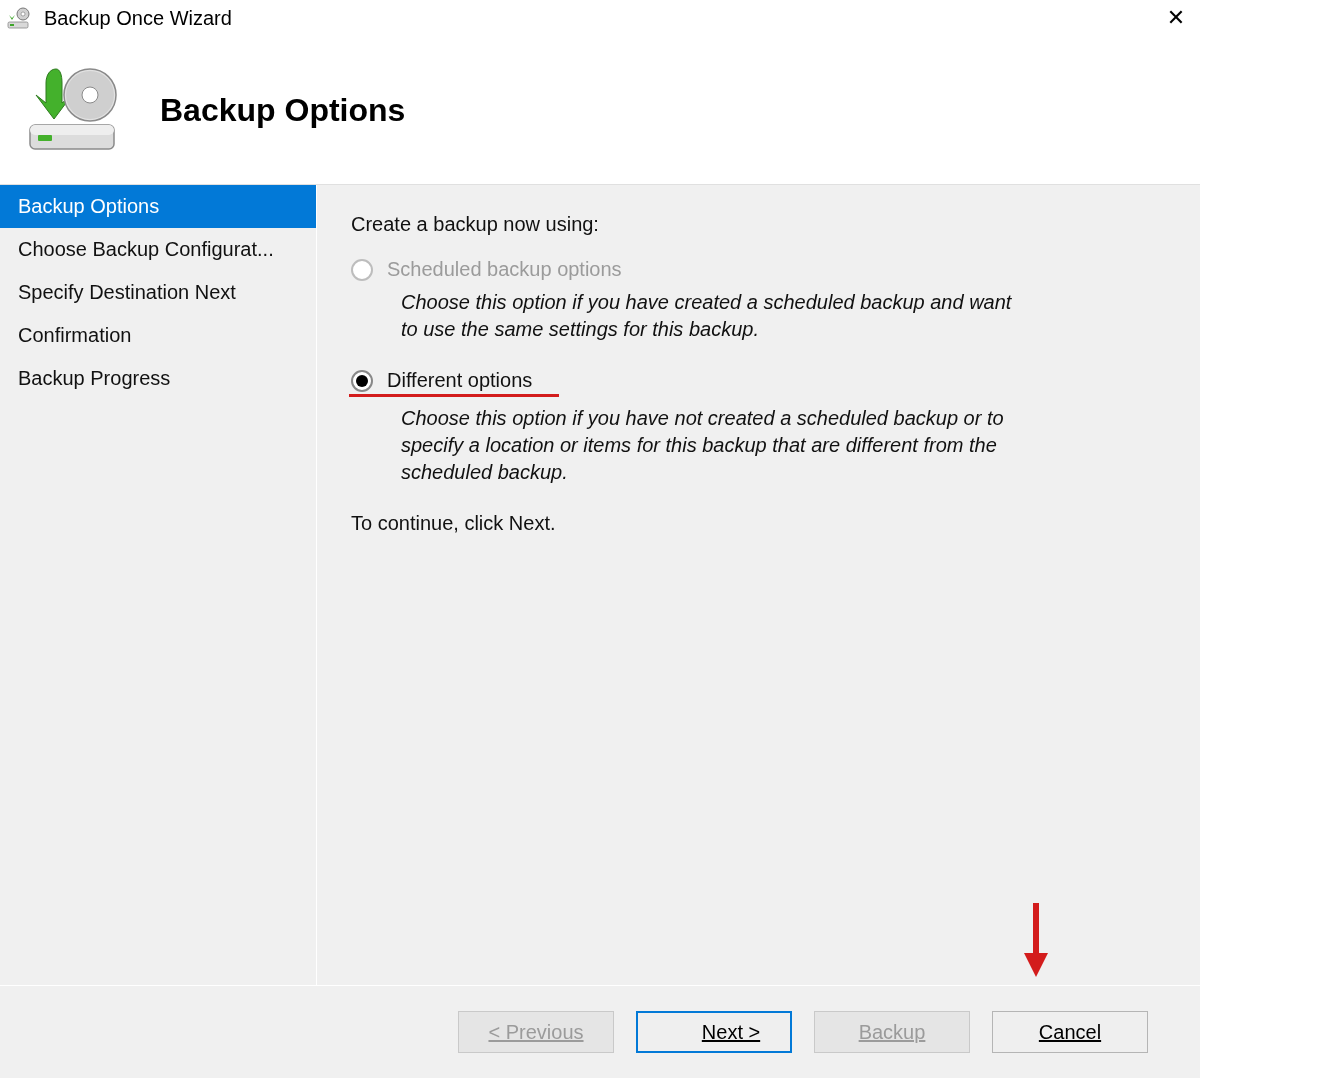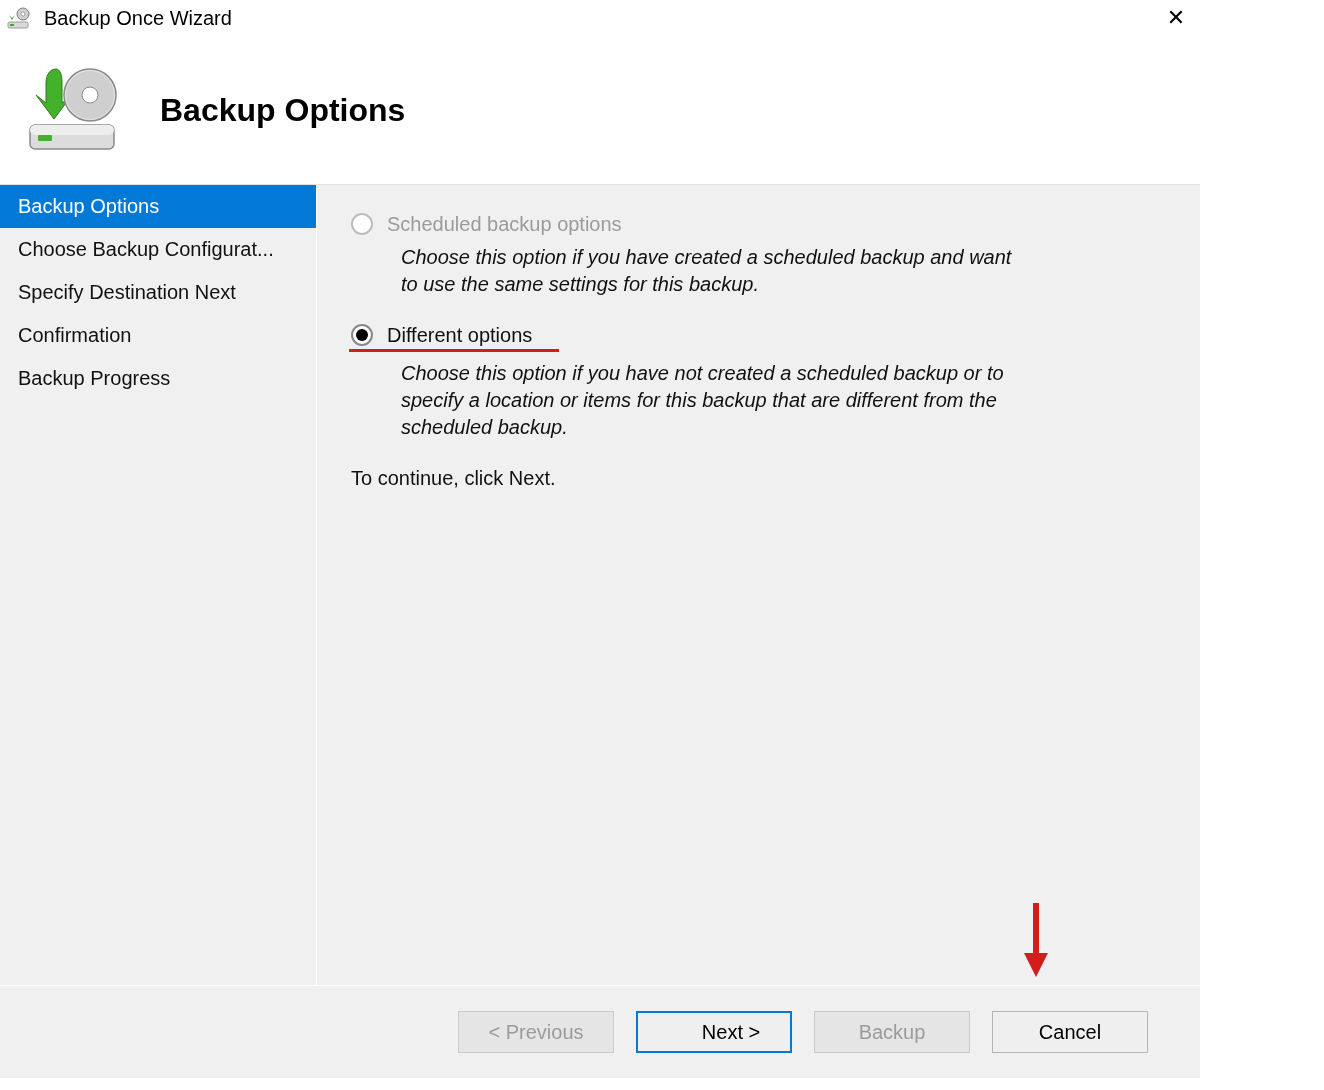--- a/index.html
+++ b/index.html
@@ -82,20 +82,21 @@
     background: #f0f0f0;
     padding: 28px 34px 20px 34px;
     font-size: 20px;
     color: #111;
     position: relative;
   }
   .intro-line { margin-bottom: 22px; }
   .option-block { margin-bottom: 26px; }
   .option-row {
     display: flex;
+    align-items: center;
   }
   .radio {
     width: 22px; height: 22px;
     border: 2px solid #888;
     border-radius: 50%;
     margin-right: 14px;
     box-sizing: border-box;
     display: inline-flex;
     align-items: center;
     justify-content: center;
@@ -147,20 +148,21 @@
   }
   .wiz-btn {
     width: 156px;
     height: 42px;
     border: 1px solid #b5b5b5;
     background: #efefef;
     font-size: 20px;
     display: flex; align-items: center; justify-content: center;
     color: #000;
     box-sizing: border-box;
+    text-decoration: underline;
   }
   .wiz-btn.disabled {
     color: #9b9b9b;
     border-color: #c9c9c9;
     background: #e5e5e5;
   }
   .wiz-btn.primary {
     border: 2px solid #0279d7;
     background: #efefef;
     color: #000;
@@ -231,20 +233,21 @@
       </div>
       <div class="sidebar-item">
         <span>Confirmation</span>
       </div>
       <div class="sidebar-item">
         <span>Backup Progress</span>
       </div>
     </div>
 
     <div class="main-panel">
+      <div class="intro-line">Create a backup now using:</div>
 
       <div class="option-block">
         <div class="option-row">
           <span class="radio disabled"></span>
           <span class="option-label disabled">Scheduled backup options</span>
         </div>
         <div class="option-desc">Choose this option if you have created a scheduled backup and want to use the same settings for this backup.</div>
       </div>
 
       <div class="option-block">

